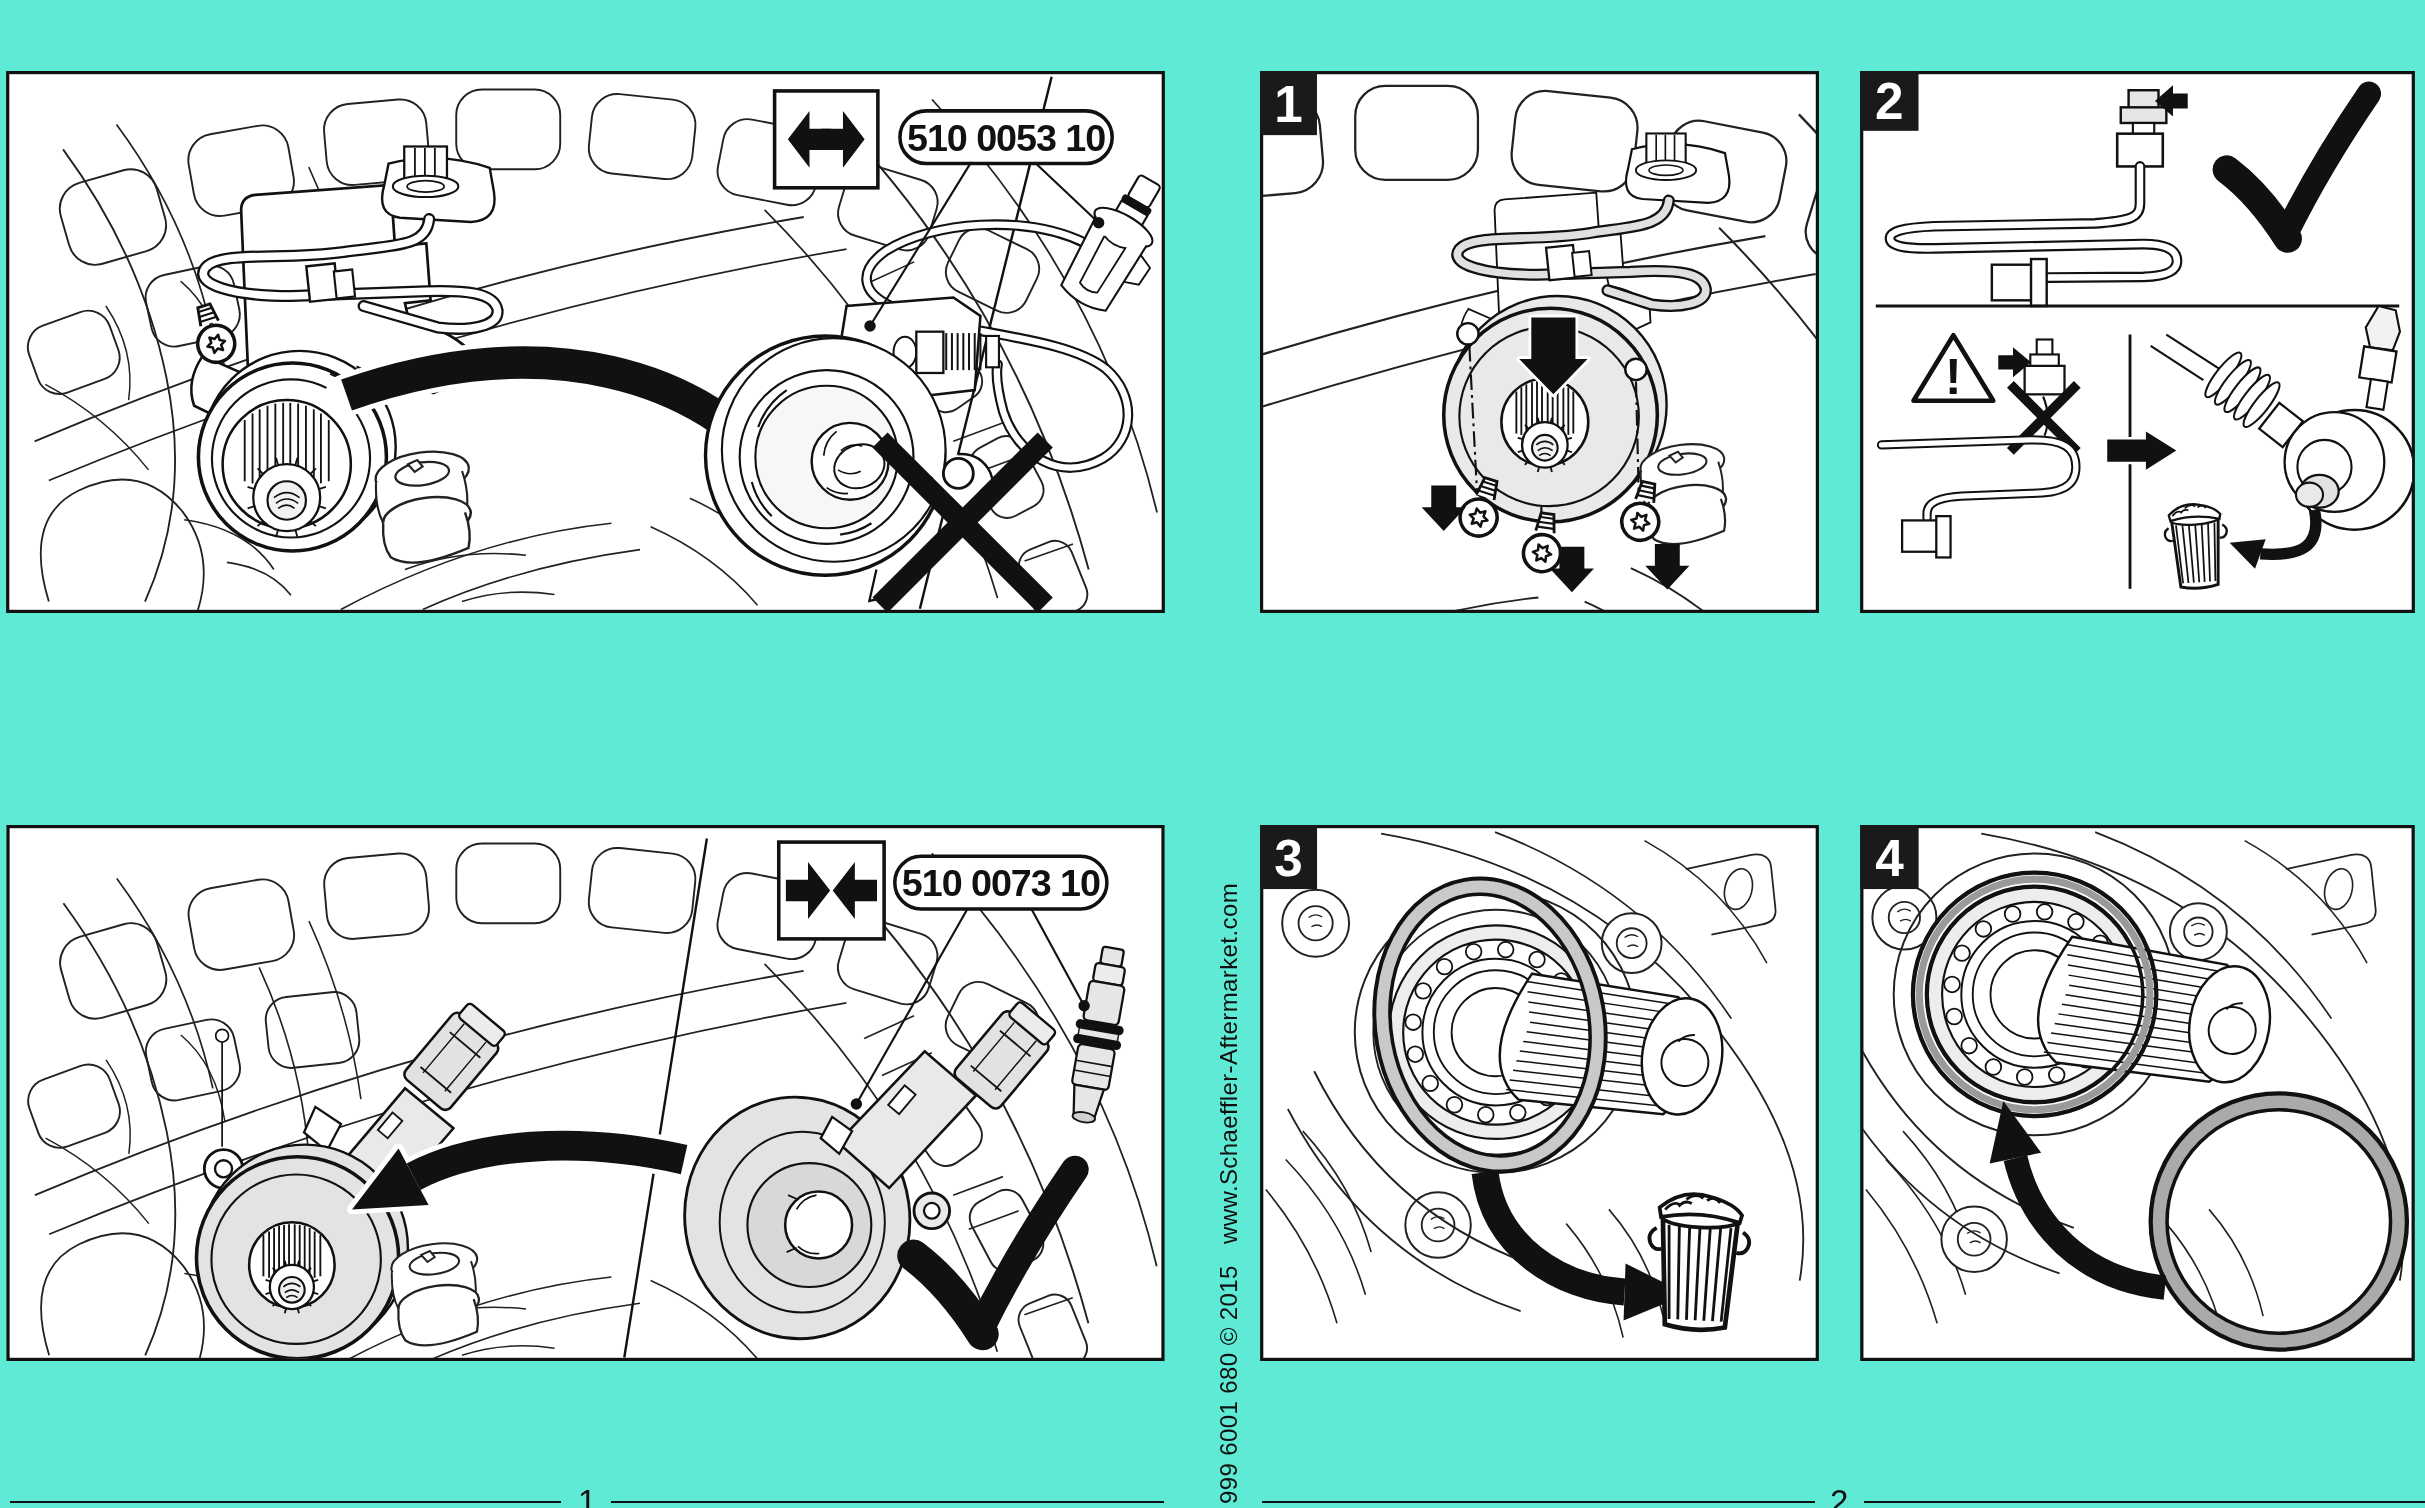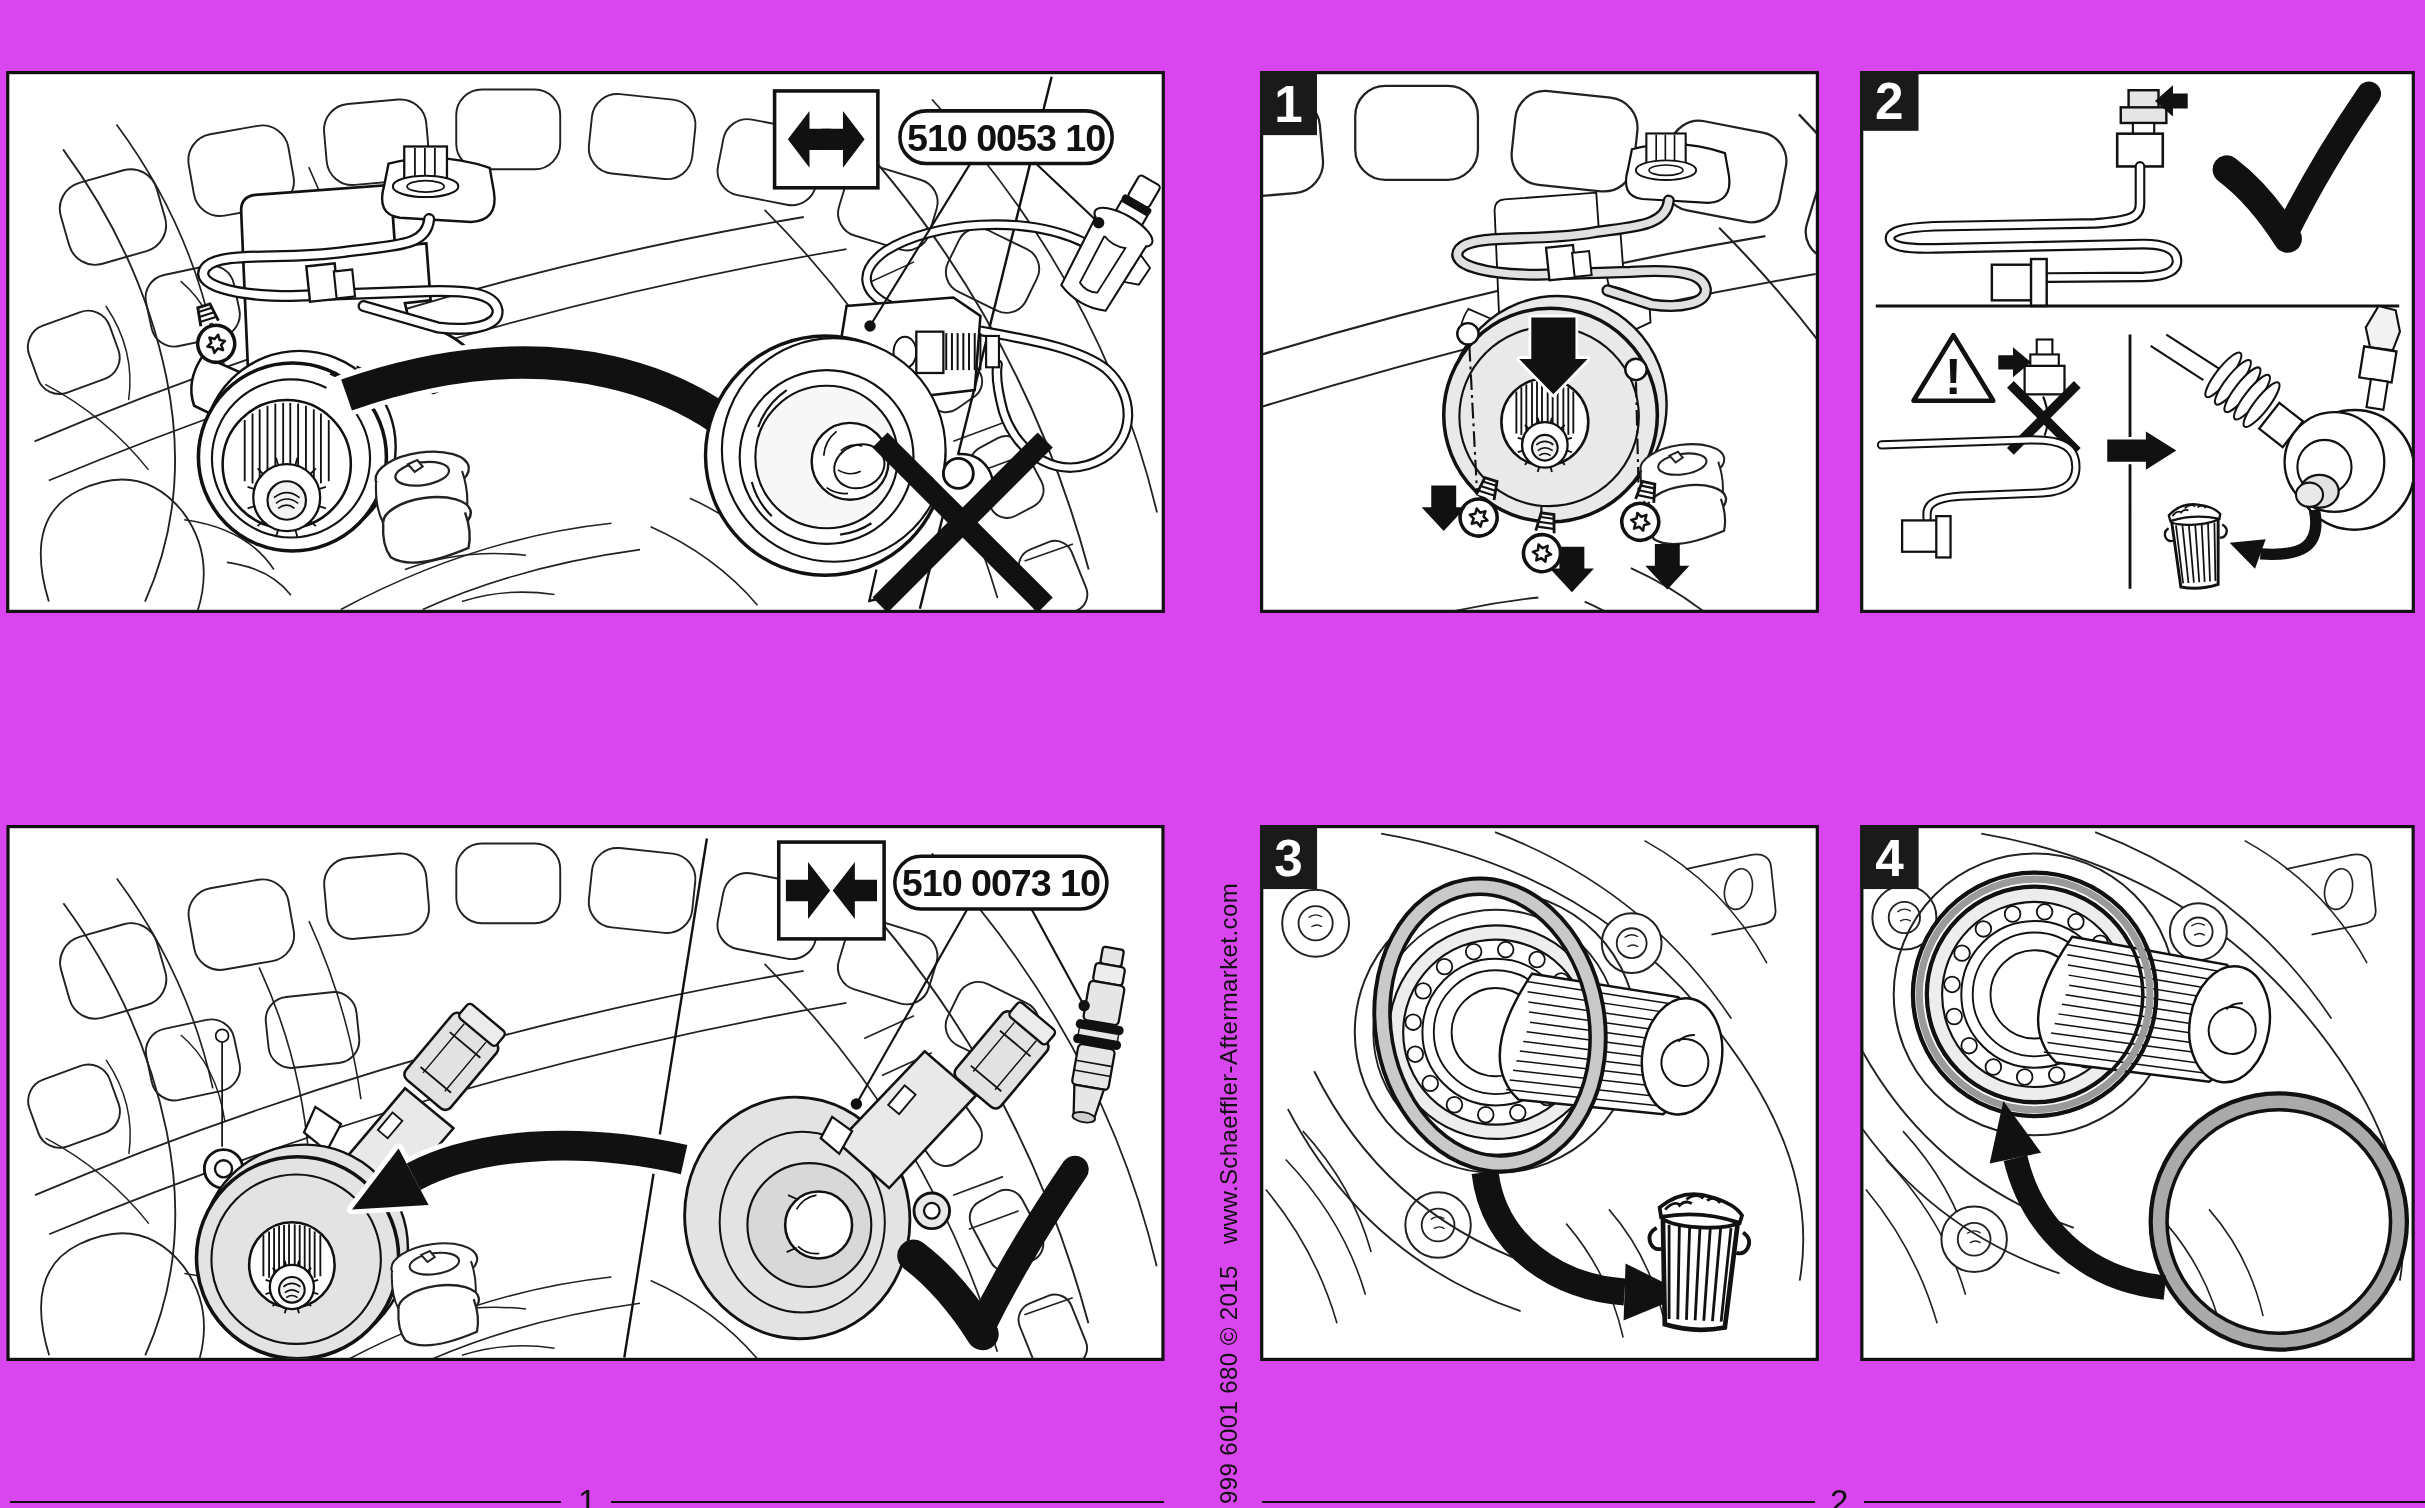--- a/index.html
+++ b/index.html
@@ -1,12 +1,12 @@
 <!DOCTYPE html>
-<html style="font-size:11.4px"><head><meta charset="utf-8"><style>html,body{margin:0;padding:0;background:#fff;}*{box-sizing:border-box;}#page{position:relative;width:2426px;height:1508px;background:#d946ef;overflow:hidden;font-family:"Liberation Sans",sans-serif;}</style></head><body>
+<html style="font-size:11.4px"><head><meta charset="utf-8"><style>html,body{margin:0;padding:0;background:#fff;}*{box-sizing:border-box;}#page{position:relative;width:2426px;height:1508px;background:#5eead4;overflow:hidden;font-family:"Liberation Sans",sans-serif;}</style></head><body>
 <div id="page">
     <svg style="position:absolute;left:6.4px;top:71px" width="1159" height="542" viewBox="0 0 1627 761">
       <rect x="2.25" y="2.25" width="1622.5" height="756.5" fill="#fff" stroke="#111" stroke-width="4.5"></rect>
       <clipPath id="cTL">
         <rect x="4" y="4" width="1619" height="753"></rect>
       </clipPath>
       <g clip-path="url(#cTL)">
         <g transform="translate(150,205) rotate(-16.0)">
           <rect x="-70.0" y="-59.0" width="140" height="118" rx="37.76" fill="none" stroke="#222" stroke-width="2.7"></rect>
         </g>

